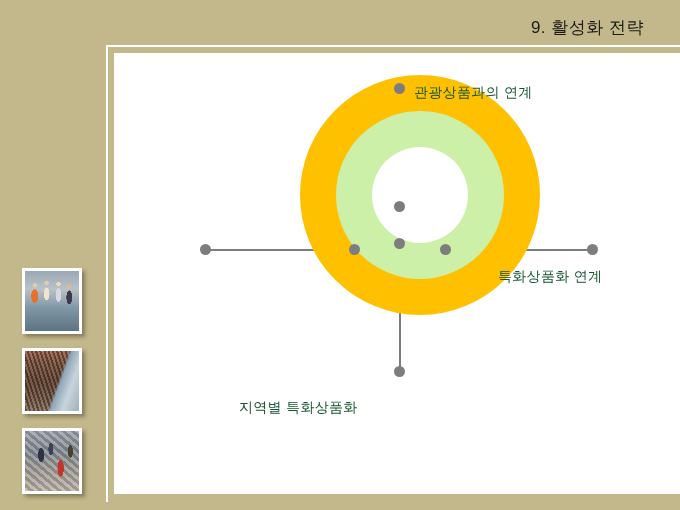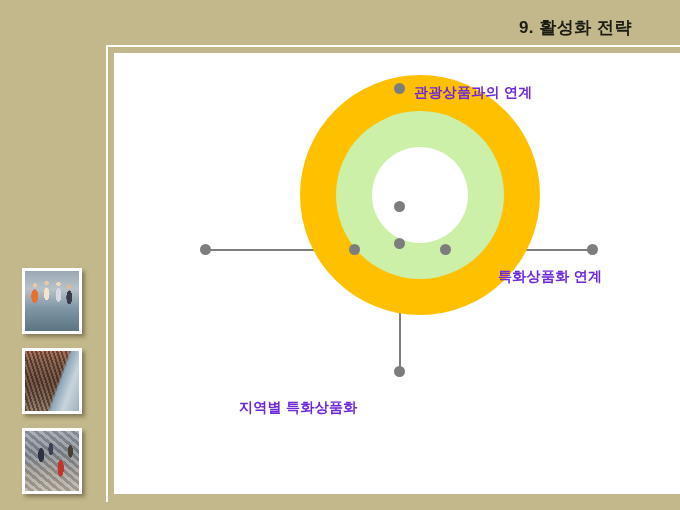--- a/index.html
+++ b/index.html
@@ -11,24 +11,24 @@
     height: 510px;
     overflow: hidden;
     background: #c3b88c;
     font-family: "Liberation Sans", "DejaVu Sans", sans-serif;
     position: relative;
   }
 
   
   .slide-title {
     position: absolute;
-    right: 48px;
+    right: 36px;
     top: 16px;
     font-size: 17px;
-    font-weight: bold;
+    font-weight: normal;
     color: #1c1c14;
     letter-spacing: 0.5px;
     white-space: nowrap;
   }
 
   
   .frame-outer {
     position: absolute;
     left: 106px;
     top: 45px;
@@ -179,22 +179,22 @@
   .dot-bottom-out { left: 255px; top: 311px; }
   .dot-left-out   { left: 61px;  top: 189px; }
   .dot-left-in    { left: 210px; top: 189px; }
   .dot-right-in   { left: 301px; top: 189px; }
   .dot-right-out  { left: 448px; top: 189px; }
 
   
   .lbl {
     position: absolute;
     font-size: 14px;
-    font-weight: bold;
-    color: #6d28d9;
+    font-weight: normal;
+    color: #14532d;
     white-space: nowrap;
     letter-spacing: 0.3px;
   }
   .lbl-top    { left: 275px; top: 29px; }
   .lbl-right  { left: 359px; top: 213px; }
   .lbl-left   { left: 25px;  top: 213px; }
   .lbl-bottom { left: 100px; top: 344px; }
 </style>
 </head>
 <body>

